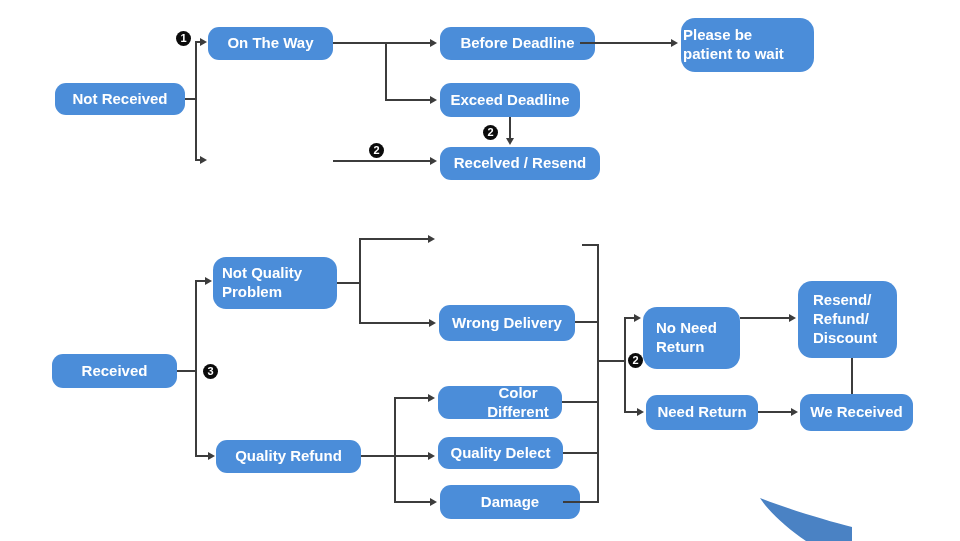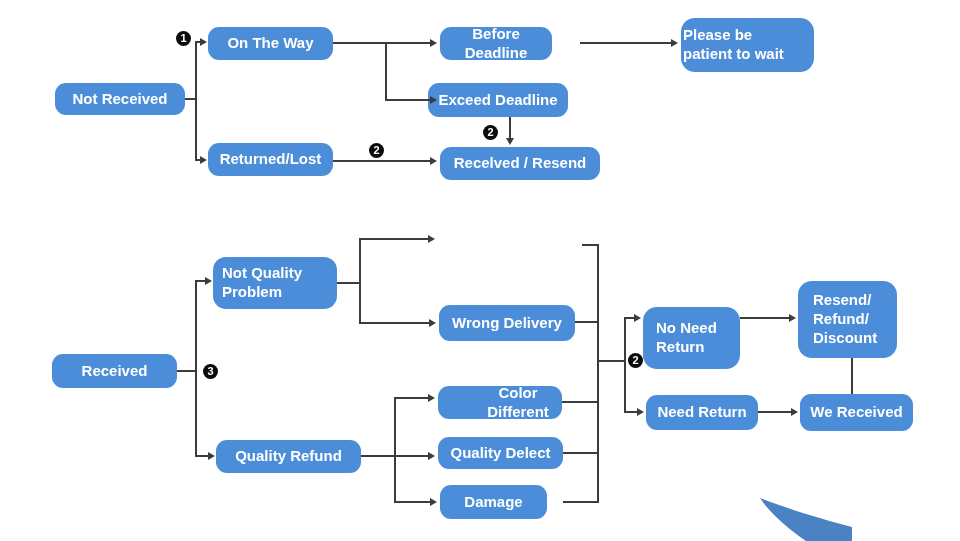--- a/index.html
+++ b/index.html
@@ -58,35 +58,34 @@
   }
   .swoosh{position:absolute;left:753px;top:494px;}
 </style>
 </head>
 <body>
 
 <div class="canvas">
 
   <div class="node" style="left:208px;top:27px;width:125px;height:33px;">On The Way</div>
   <div class="node" style="left:55px;top:83px;width:130px;height:32px;">Not  Received</div>
-  <div class="node" style="left:208px;top:143px;width:125px;height:33px;">Returned/Lost</div>
-  <div class="node" style="left:440px;top:27px;width:112px;height:33px;">Before Deadline</div>
+  <div class="node" style="left:440px;top:27px;width:155px;height:33px;">Before Deadline</div>
   <div class="node left" style="left:681px;top:18px;width:133px;height:54px;padding-left:2px;border-radius:14px;">Please be
 patient to wait</div>
-  <div class="node" style="left:428px;top:83px;width:140px;height:34px;">Exceed Deadline</div>
+  <div class="node" style="left:440px;top:83px;width:140px;height:34px;">Exceed Deadline</div>
   <div class="node" style="left:440px;top:147px;width:160px;height:33px;">Recelved / Resend</div>
 
   <div class="node" style="left:52px;top:354px;width:125px;height:34px;">Received</div>
   <div class="node left" style="left:213px;top:257px;width:124px;height:52px;padding-left:9px;border-radius:13px;">Not  Quality
 Problem</div>
   <div class="node" style="left:216px;top:440px;width:145px;height:33px;">Quality Refund</div>
   <div class="node" style="left:439px;top:305px;width:136px;height:36px;">Wrong Delivery</div>
   <div class="node" style="left:438px;top:386px;width:124px;height:33px;padding-left:36px;">Color Different</div>
   <div class="node" style="left:438px;top:437px;width:125px;height:32px;">Quality Delect</div>
-  <div class="node" style="left:440px;top:485px;width:107px;height:34px;">Damage</div>
+  <div class="node" style="left:440px;top:485px;width:140px;height:34px;">Damage</div>
   <div class="node left" style="left:643px;top:287px;width:97px;height:62px;padding-left:13px;border-radius:14px;margin-top:20px;">No Need
 Return</div>
   <div class="node" style="left:646px;top:395px;width:112px;height:35px;">Need Return</div>
   <div class="node left" style="left:798px;top:281px;width:99px;height:77px;padding-left:15px;border-radius:14px;">Resend/
 Refund/
 Discount</div>
   <div class="node" style="left:800px;top:394px;width:113px;height:37px;">We Received</div>
 
   <div class="badge" style="left:176px;top:31px;">1</div>
   <div class="badge" style="left:369px;top:143px;">2</div>

